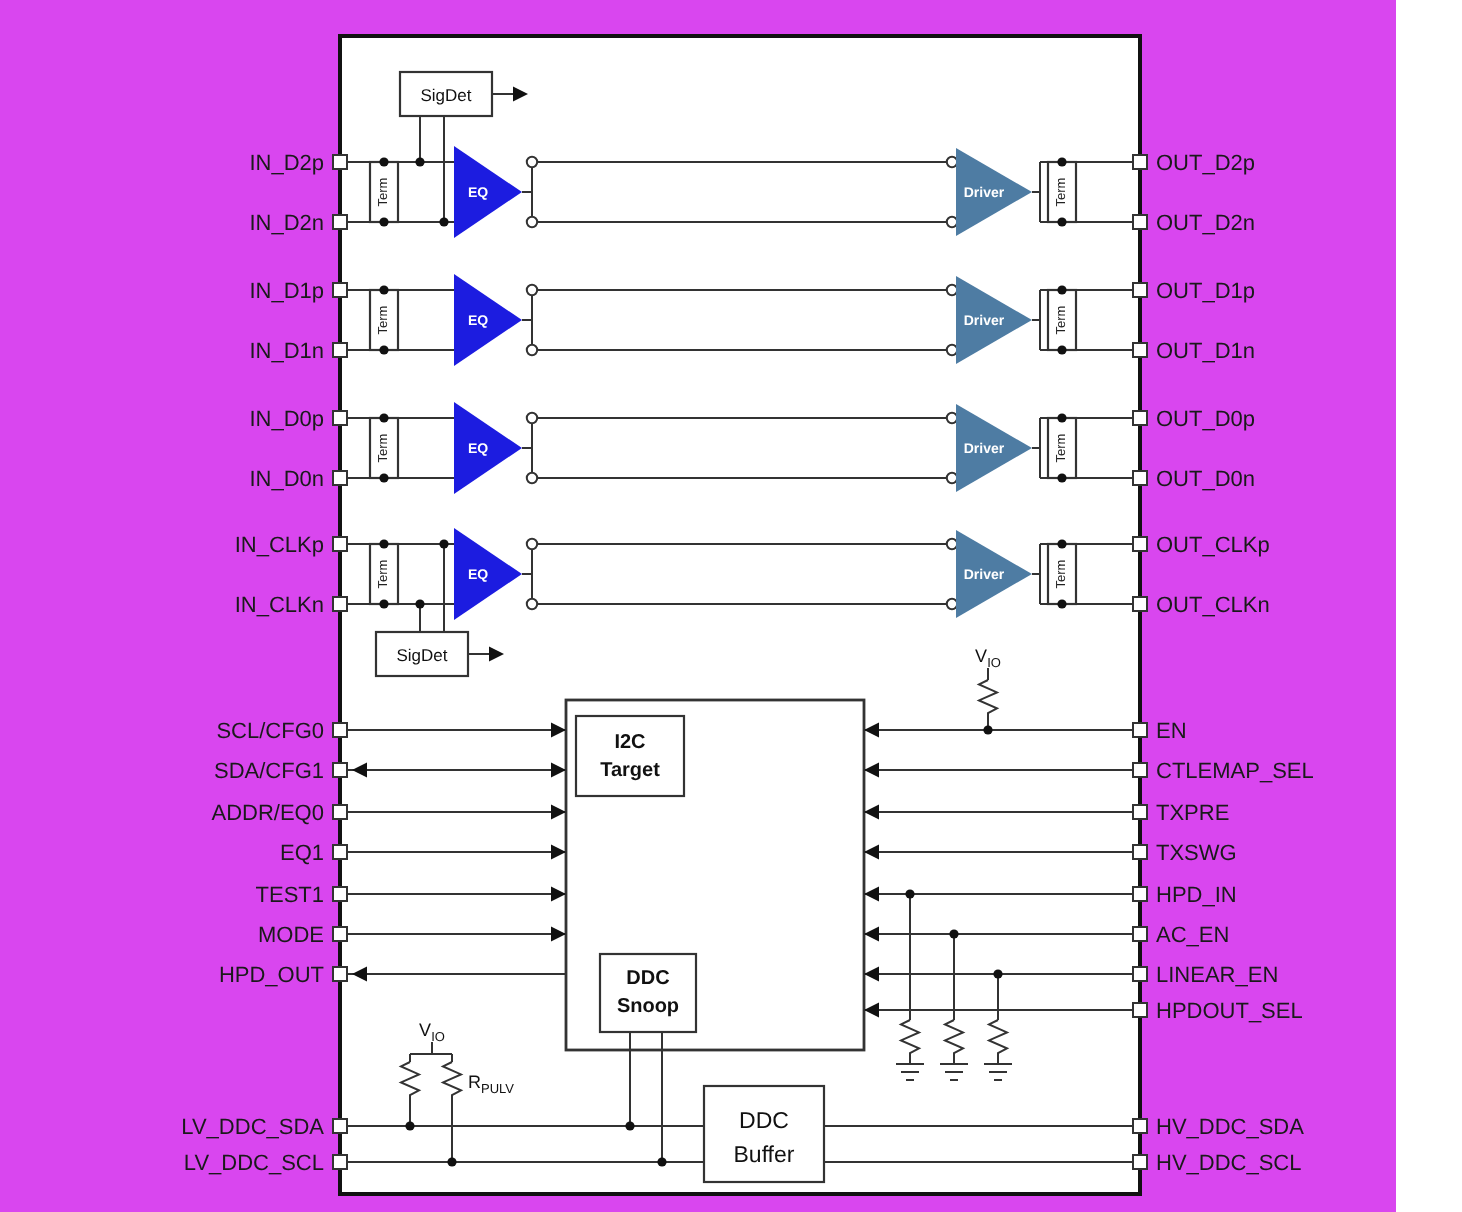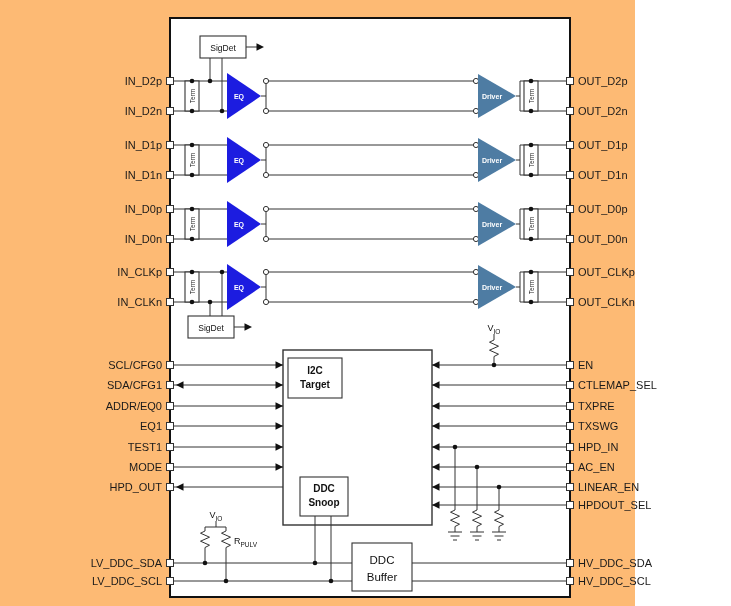--- a/index.html
+++ b/index.html
@@ -1,16 +1,16 @@
 <!DOCTYPE html>
 <html><head>
 <meta charset="utf-8">
 <style>
   html,body{margin:0;padding:0;background:#fff;}
-  .stage{width:635px;height:606px;position:relative;background:#fdba74;}
+  .stage{width:698px;height:606px;position:relative;background:#d946ef;}
   svg{display:block;}
   text{font-family:"Liberation Sans", sans-serif;}
   .pin-label{font-size:11px;fill:#1a1a1a;}
   .wire{stroke:#333;stroke-width:1;fill:none;}
   .thick{stroke:#111;stroke-width:2;fill:#fff;}
   .cblock{stroke:#333;stroke-width:1.4;fill:#fff;}
   .box{fill:#fff;stroke:#333;stroke-width:1.1;}
   .pin-sq{fill:#fff;stroke:#333;stroke-width:1;}
   .dot{fill:#111;}
   .oc{fill:#fff;stroke:#333;stroke-width:1;}

